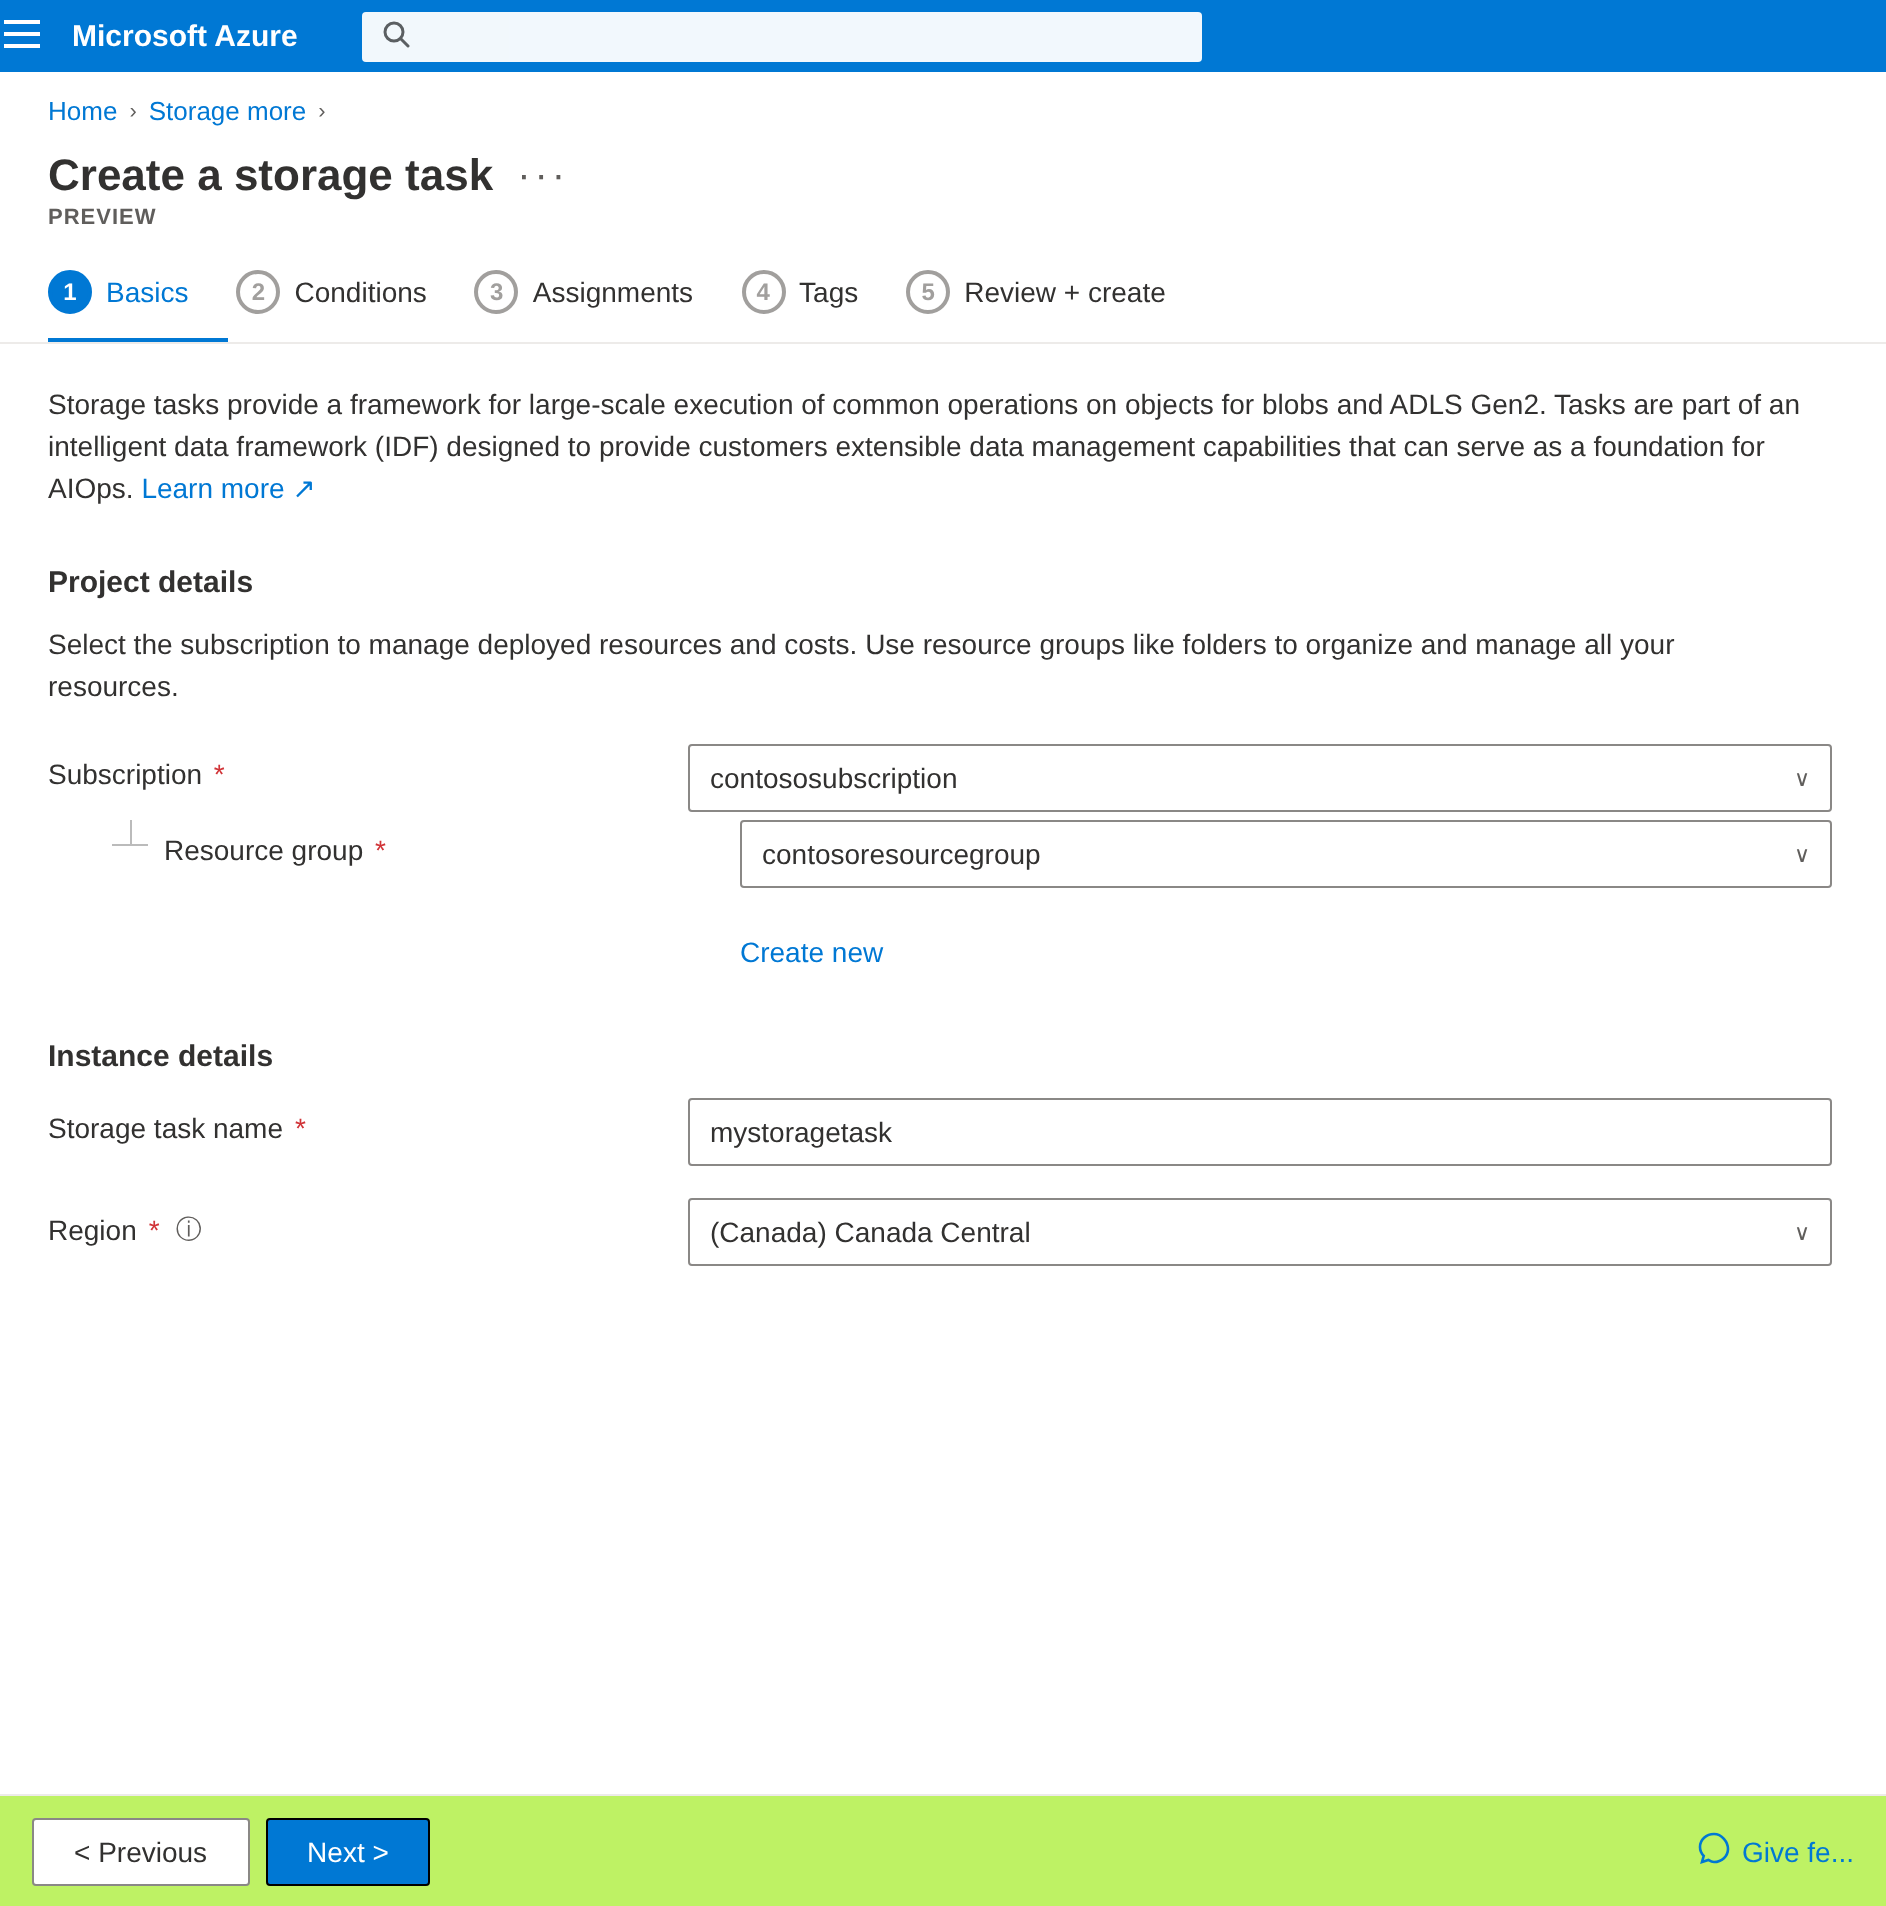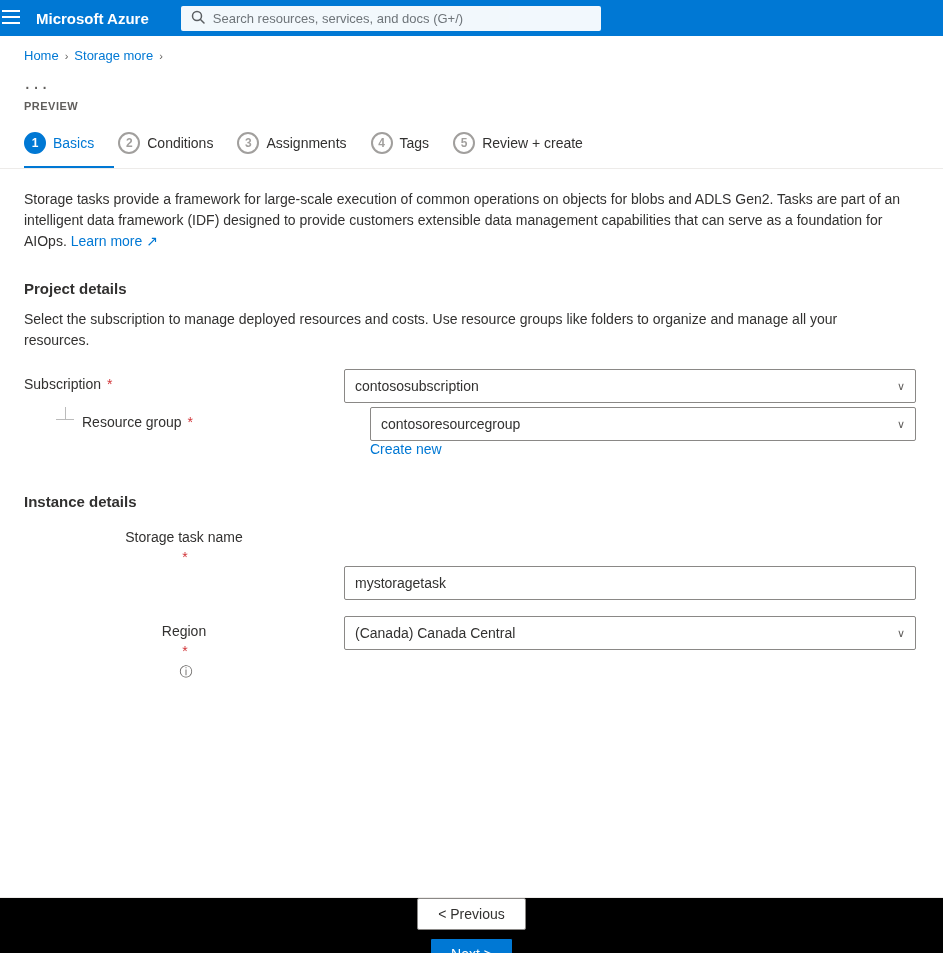--- a/index.html
+++ b/index.html
@@ -156,21 +156,20 @@
     }
     .form-label-col {
       width: 320px;
       flex-shrink: 0;
       padding-top: 7px;
       font-size: 14px;
       color: #323130;
       display: flex;
       align-items: center;
       gap: 4px;
-      flex-direction: column;
     }
     .form-label-col .required { color: #d13438; margin-left: 2px; }
     .form-input-col {
       flex: 1;
       max-width: 590px;
     }
 
     
     .dropdown {
       display: flex;
@@ -192,48 +191,46 @@
     
     .text-input {
       border: 1px solid #8a8886;
       border-radius: 2px;
       padding: 6px 10px;
       font-size: 14px;
       color: #323130;
       width: 100%;
       height: 34px;
       outline: none;
-      margin-top: 44px;
     }
 
     
     .create-new-link {
       color: #0078d4;
       font-size: 14px;
       text-decoration: none;
       cursor: pointer;
-      margin-top: 0;
+      margin-top: 24px;
       display: inline-block;
     }
 
     
     .bottom-bar {
       position: fixed;
       bottom: 0;
       left: 0;
       right: 0;
-      background: #000000;
+      background: #bef264;
       border-top: 1px solid #edebe9;
       height: 56px;
       display: flex;
       align-items: center;
       padding: 0 16px;
       gap: 8px;
       z-index: 100;
-      flex-direction: column;
     }
     .btn-prev {
       background: #fff;
       border: 1px solid #8a8886;
       border-radius: 2px;
       padding: 7px 20px;
       font-size: 14px;
       color: #323130;
       cursor: pointer;
       height: 34px;
@@ -291,32 +288,32 @@
     </svg>
   </span>
   <span class="brand">Microsoft Azure</span>
   <div class="search-bar">
     <span class="search-icon-nav">
       <svg width="14" height="14" viewBox="0 0 14 14" fill="none">
         <circle cx="6" cy="6" r="4.5" stroke="#605e5c" stroke-width="1.5"></circle>
         <line x1="9.5" y1="9.5" x2="13" y2="13" stroke="#605e5c" stroke-width="1.5" stroke-linecap="round"></line>
       </svg>
     </span>
-    <input type="text" placeholder="Search resources, services, and docs (G+/)" style="">
   </div>
 </nav>
 
 <div class="breadcrumb">
   <a>Home</a>
   <span class="sep">›</span>
   <a>Storage more</a>
   <span class="sep">›</span>
 </div>
 
 <div class="page-header">
+  <h1>Create a storage task</h1>
   <span class="ellipsis">···</span>
 </div>
 <div class="preview-badge">PREVIEW</div>
 
 <div class="wizard-tabs">
   <div class="wizard-tab active">
     <div class="step-circle">1</div>
     <span class="tab-label">Basics</span>
   </div>
   <div class="wizard-tab">

